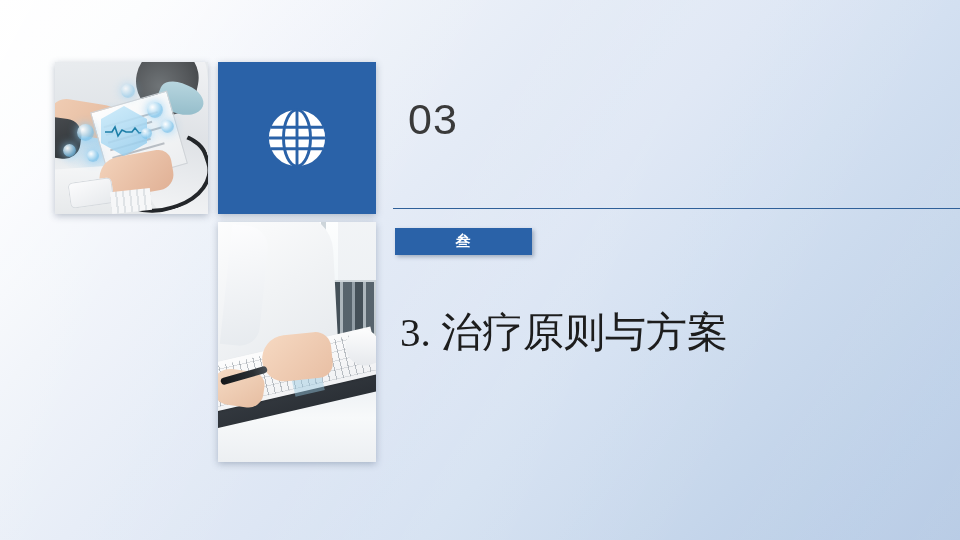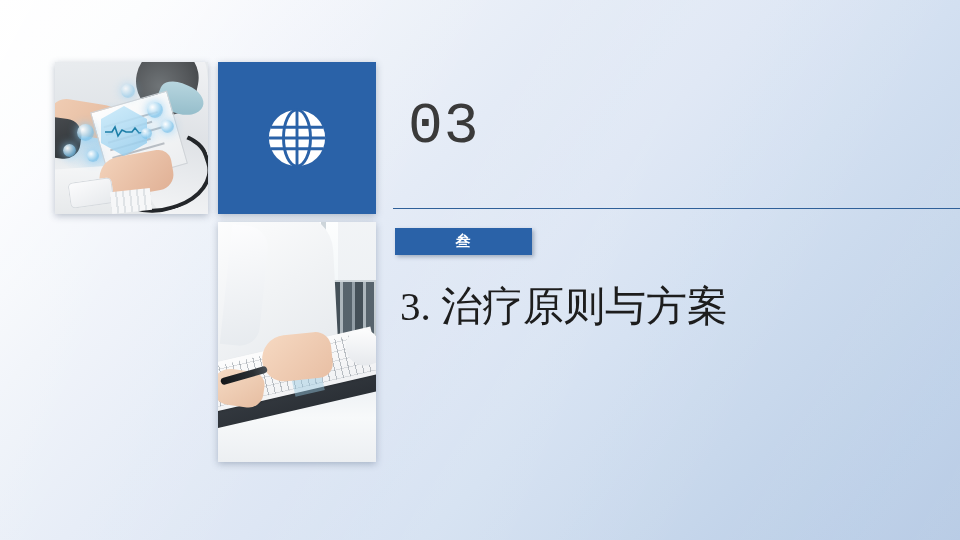--- a/index.html
+++ b/index.html
@@ -333,25 +333,25 @@
     left: 0; bottom: 0;
     width: 100%; height: 74px;
     background: linear-gradient(180deg, #eef1f4 0%, #f7f9fa 40%, #eceff2 100%);
   }
 
   
   #section-number {
     position: absolute;
     left: 408px;
     top: 98px;
-    font-size: 58px;
+    font-size: 43px;
     line-height: 1;
     color: #3a3a3a;
     letter-spacing: 1px;
-    font-family: Liberation Mono, monospace;
+    font-family: Liberation Sans, sans-serif;
   }
   #divider {
     position: absolute;
     left: 393px;
     top: 208px;
     width: 567px;
     height: 0;
     border-top: 1.6px solid #2f6099;
   }
   #badge-cn {
@@ -369,21 +369,21 @@
   #badge-cn .txt {
     color: #ffffff;
     font-size: 15px;
     font-weight: bold;
     letter-spacing: 1px;
     font-family: "Liberation Serif", "DejaVu Serif", serif;
   }
   #section-title {
     position: absolute;
     left: 400px;
-    top: 282px;
+    top: 308px;
     font-size: 41px;
     line-height: 1.2;
     color: #1d1d1d;
     white-space: nowrap;
     font-family: "Liberation Serif", "DejaVu Serif", serif;
   }
 </style>
 </head>
 <body>
 

